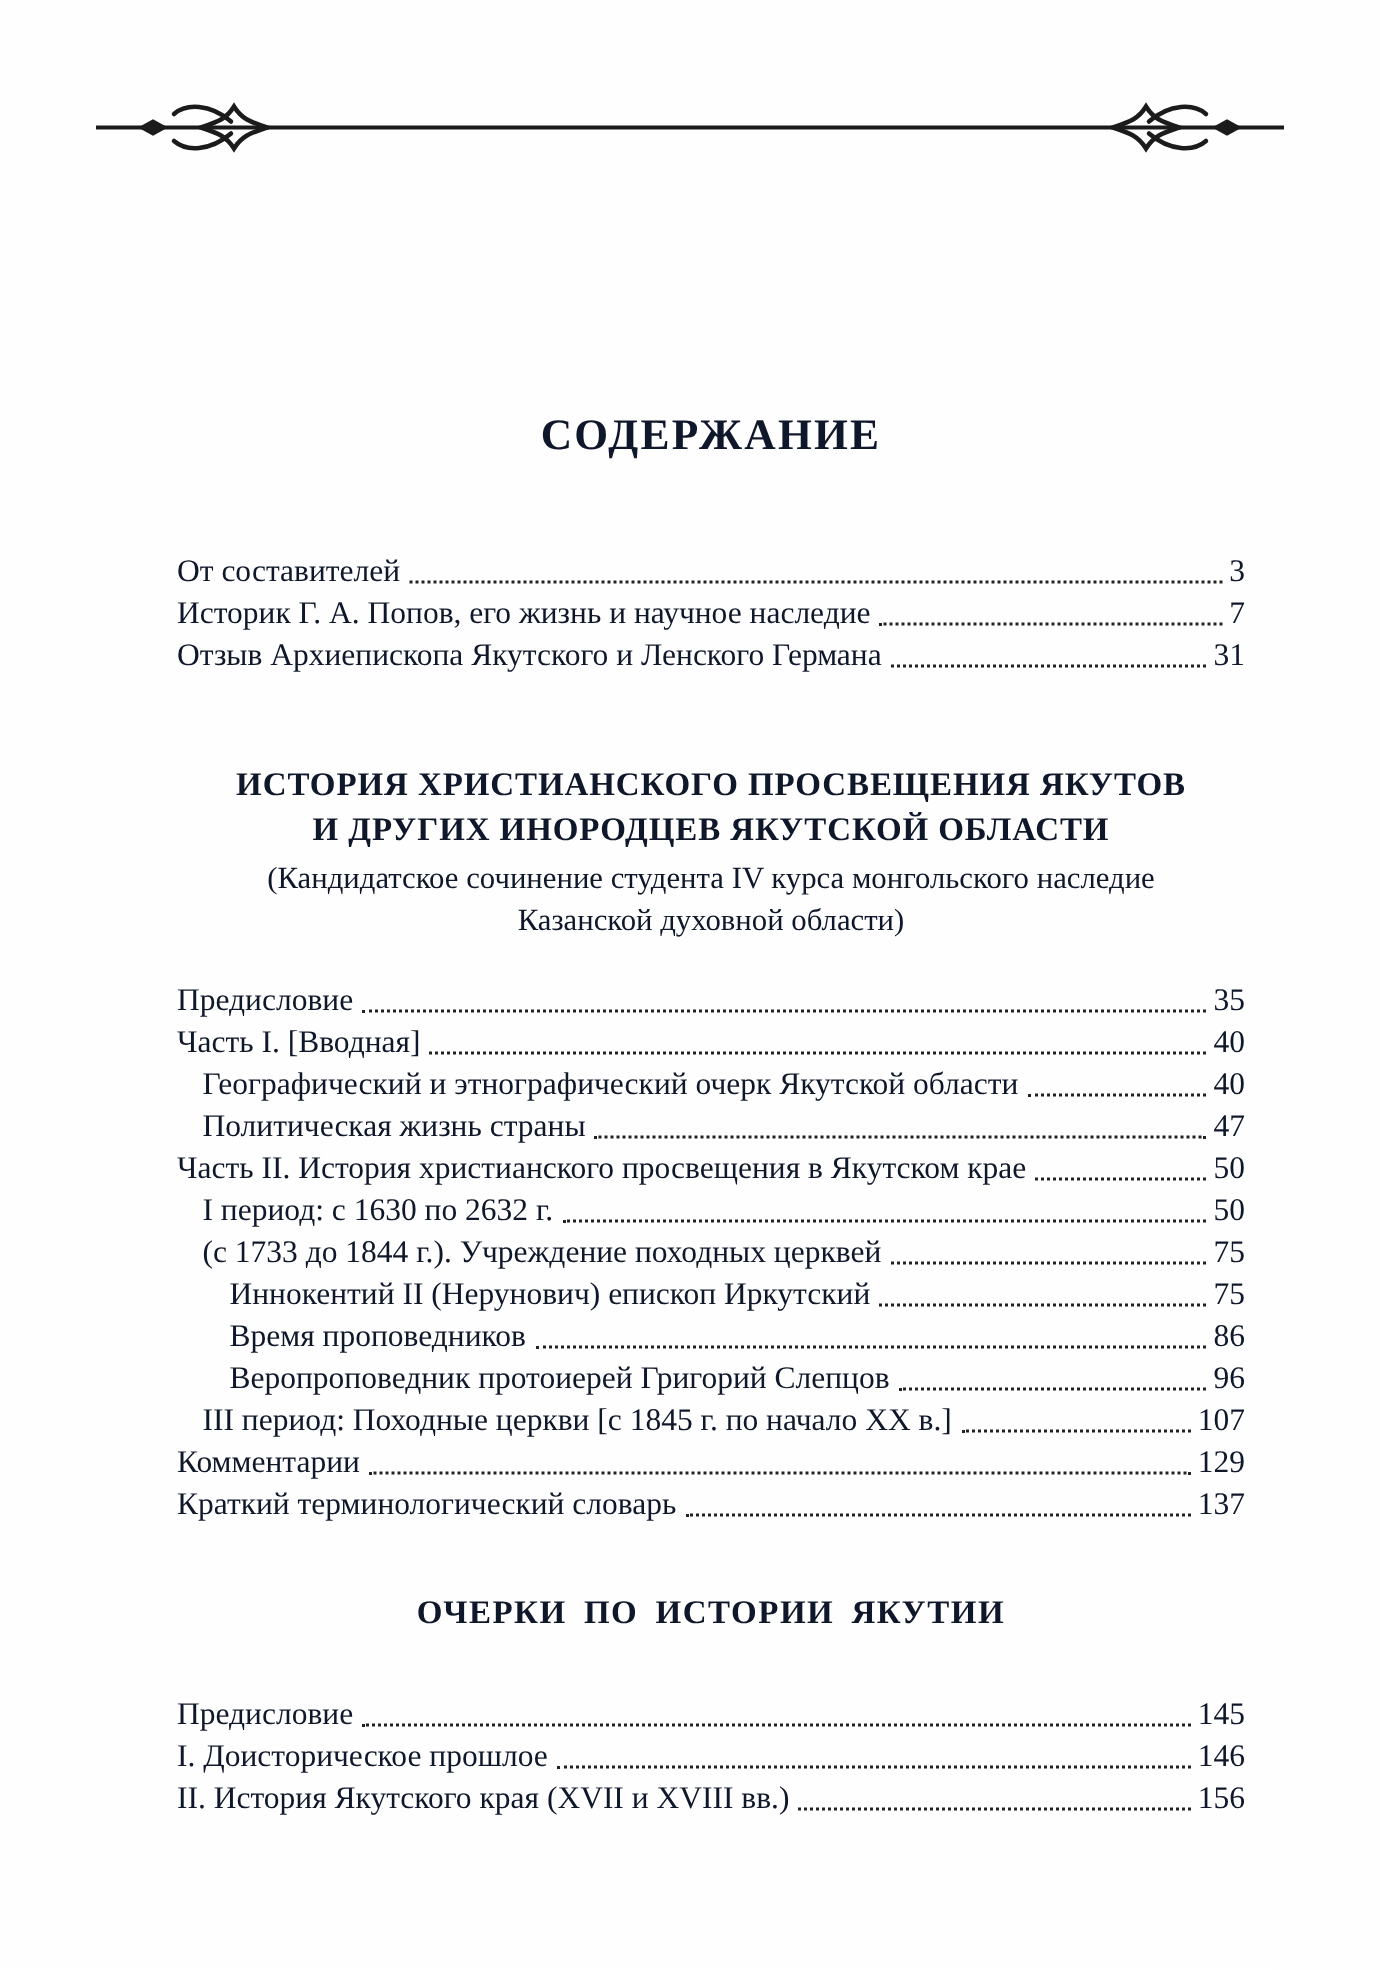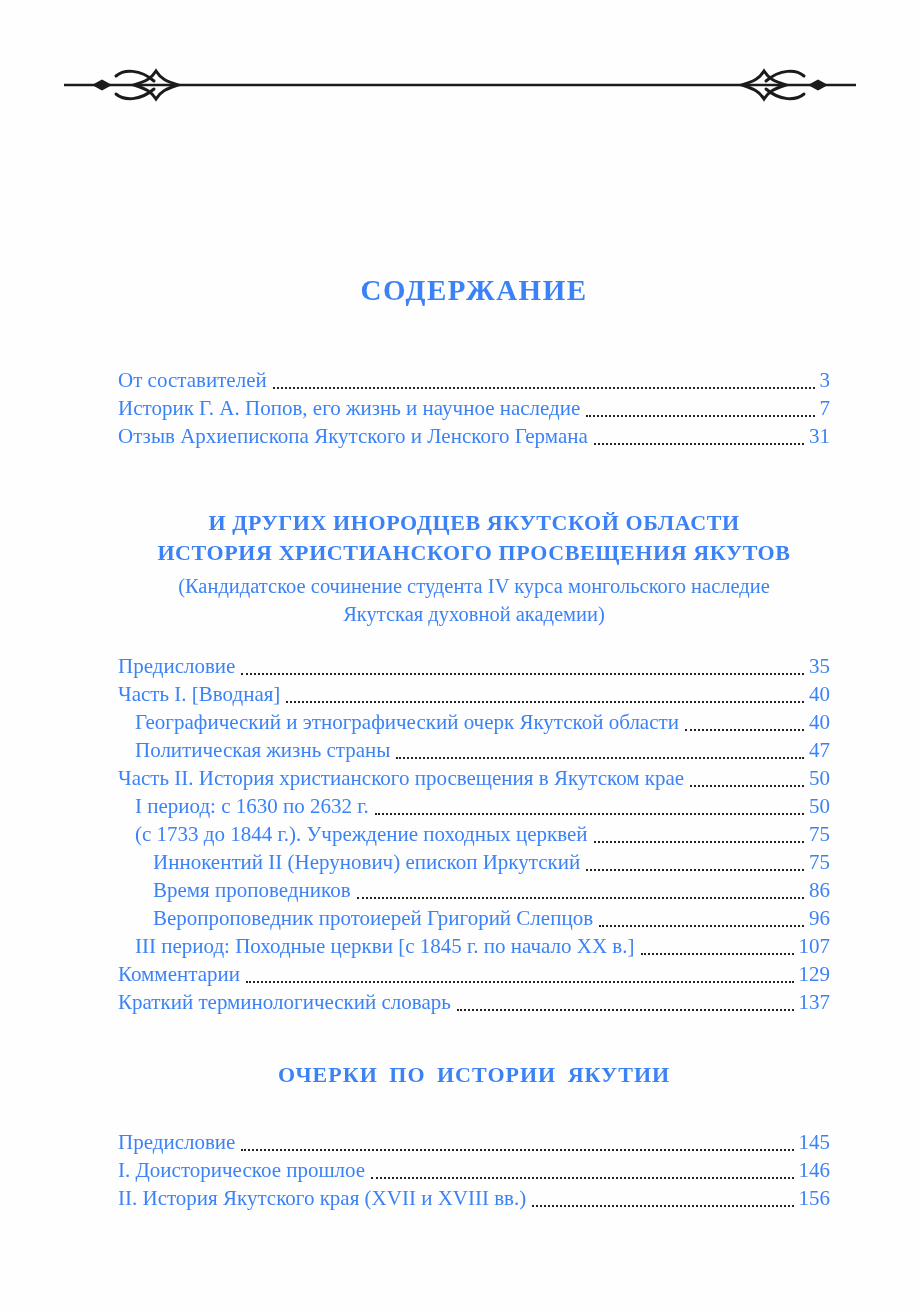--- a/index.html
+++ b/index.html
@@ -4,21 +4,21 @@
 <style>
   html, body {
     margin: 0; padding: 0;
     background: #ffffff;
   }
   .page {
     position: relative;
     width: 920px;
     height: 1313px;
     background: #fefefe;
-    color: #3b82f6;
+    color: #0f172a;
     font-family: "Liberation Serif", "DejaVu Serif", serif;
     overflow: hidden;
   }
   .ornament-rule {
     position: absolute;
     top: 66px;
     left: 62px;
     width: 796px;
     height: 38px;
   }
@@ -119,24 +119,24 @@
     <span class="toc-page">7</span>
   </div>
         <div class="toc-row indent-0">
     <span class="toc-text">Отзыв Архиепископа Якутского и Ленского Германа</span>
     <span class="toc-leader"></span>
     <span class="toc-page">31</span>
   </div>
       </div>
 
     <div class="section-heading section-heading-1">
+      <div class="heading-caps-line">ИСТОРИЯ ХРИСТИАНСКОГО ПРОСВЕЩЕНИЯ ЯКУТОВ</div>
       <div class="heading-caps-line">И ДРУГИХ ИНОРОДЦЕВ ЯКУТСКОЙ ОБЛАСТИ</div>
-      <div class="heading-caps-line">ИСТОРИЯ ХРИСТИАНСКОГО ПРОСВЕЩЕНИЯ ЯКУТОВ</div>
       <div class="heading-sub-line heading-sub-first">(Кандидатское сочинение студента IV курса монгольского наследие</div>
-      <div class="heading-sub-line">Якутская духовной академии)</div>
+      <div class="heading-sub-line">Казанской духовной области)</div>
     </div>
 
     <div class="toc-block toc-main">
         <div class="toc-row indent-0">
     <span class="toc-text">Предисловие</span>
     <span class="toc-leader"></span>
     <span class="toc-page">35</span>
   </div>
         <div class="toc-row indent-0">
     <span class="toc-text">Часть I. [Вводная]</span>

